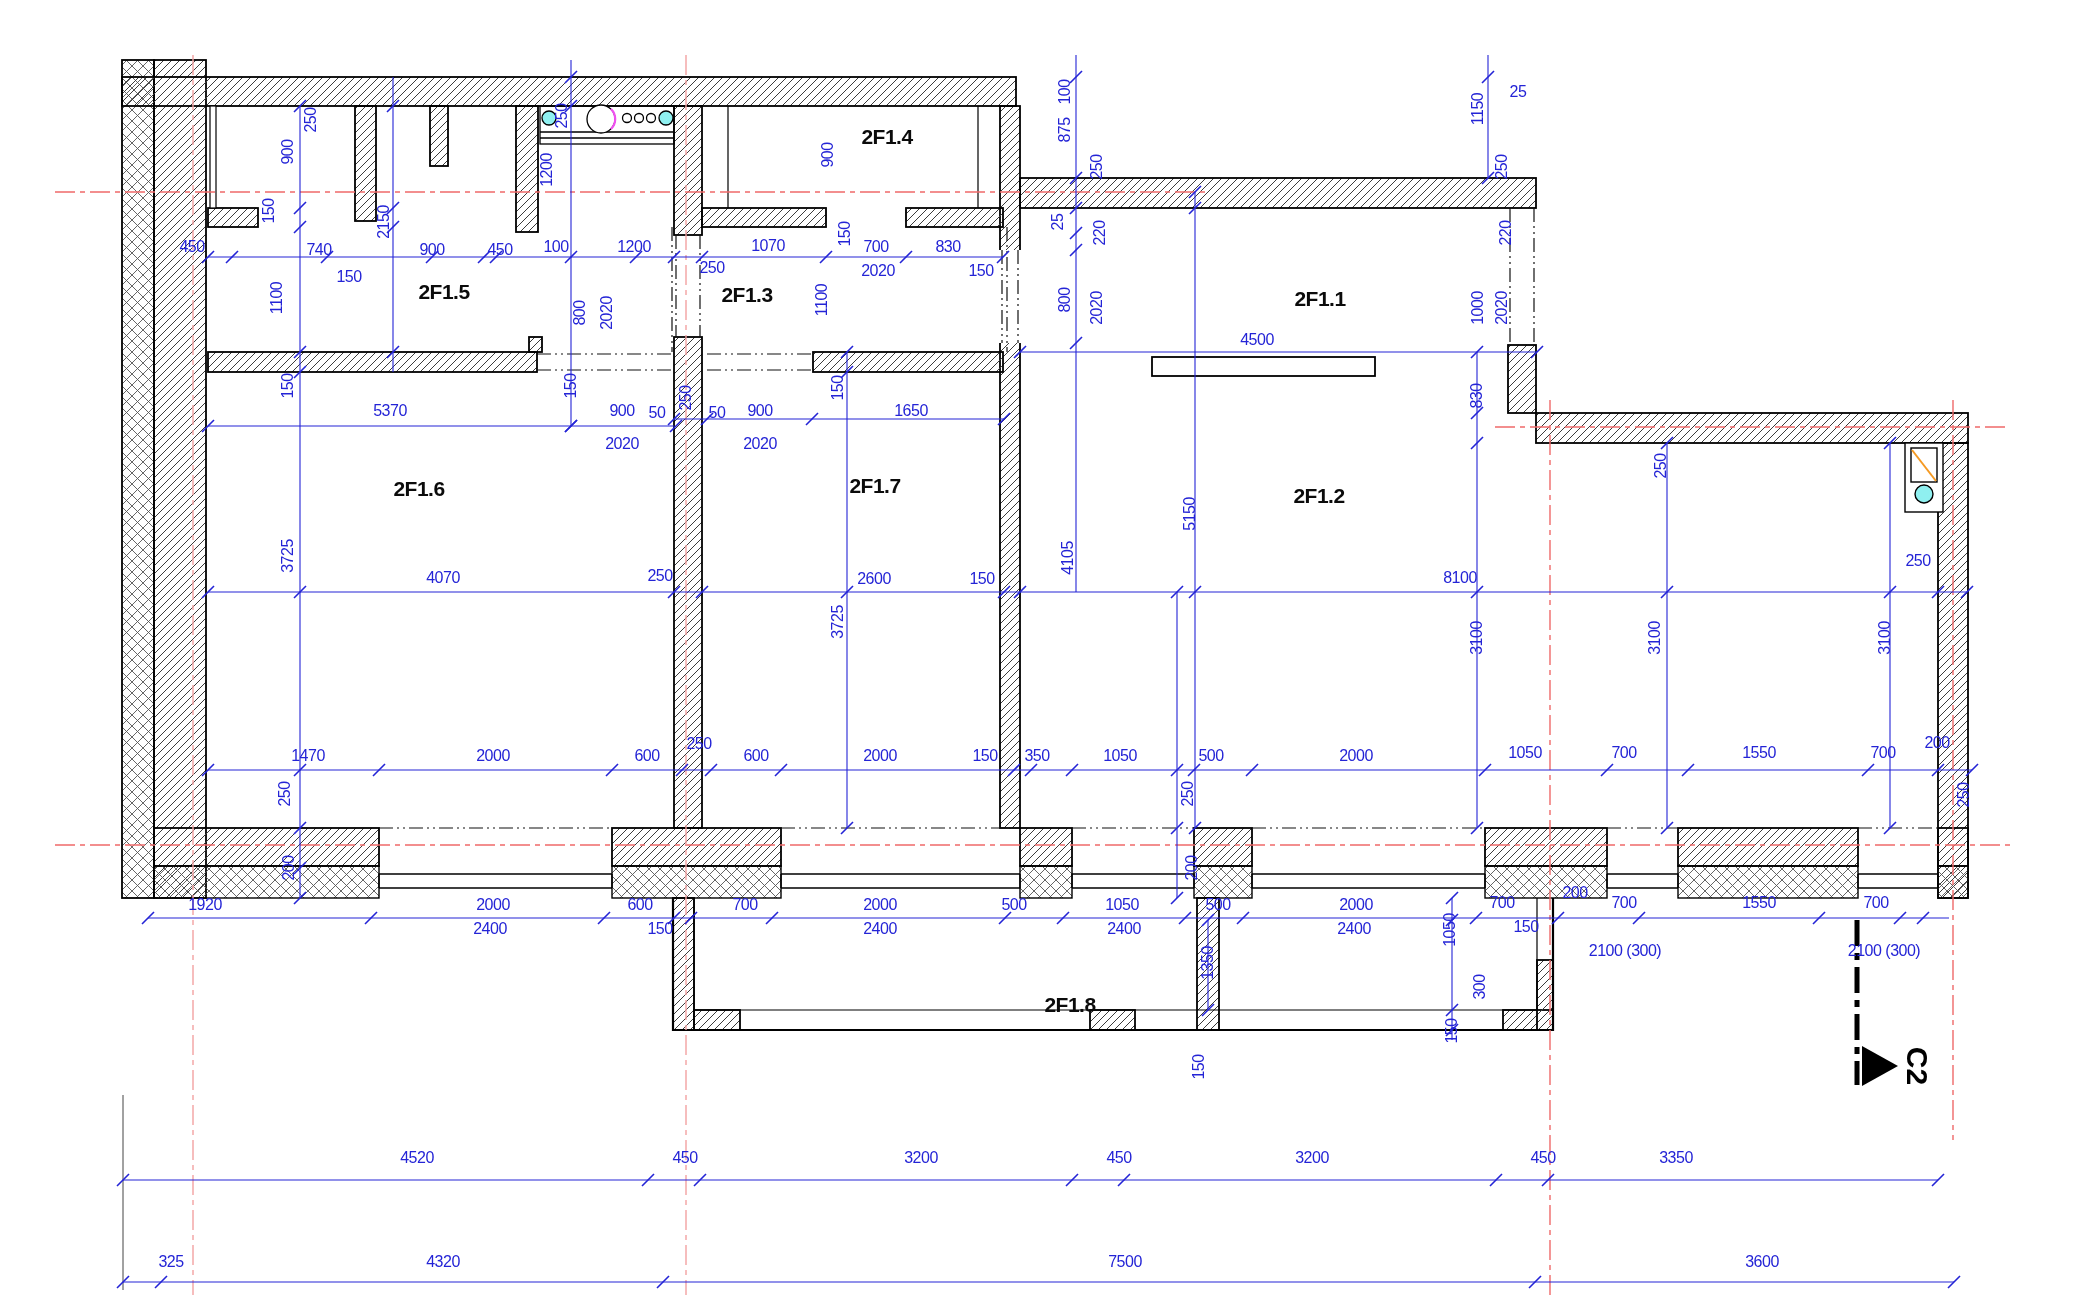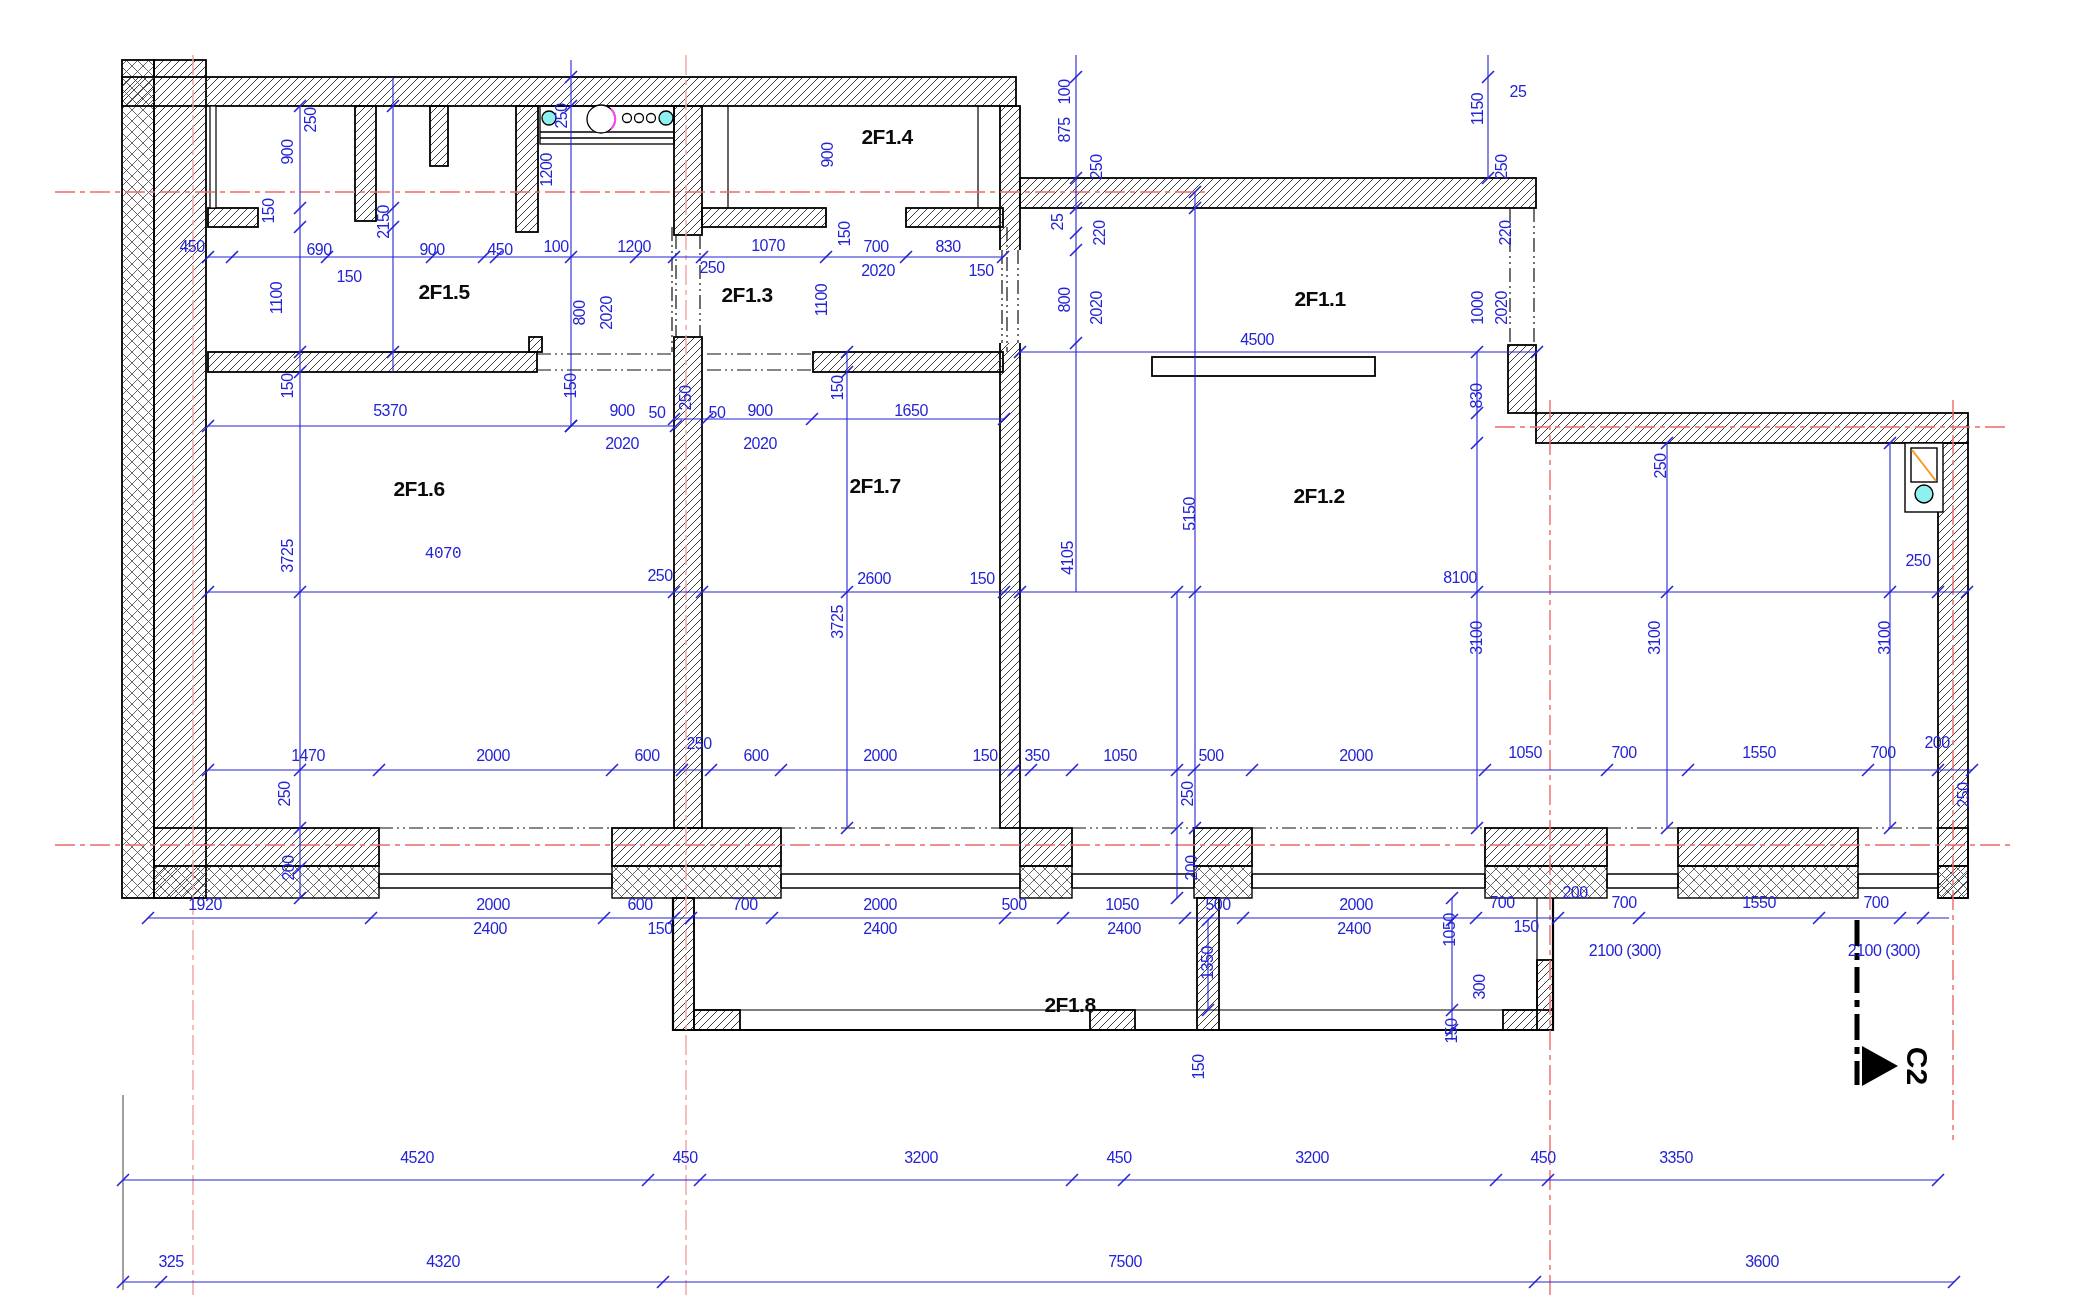--- a/index.html
+++ b/index.html
@@ -321,21 +321,21 @@
     <polygon points="1862,1046 1862,1086 1898,1066" fill="#000"></polygon>
   </g>
 </svg>
 
 <div id="labels-layer">
   <span class="sec-label" style="left:1917px;top:1066px">C2</span>
 <span class="dim" style="left: 192px; top: 247px;">450</span>
       <span class="dim v" style="left: 288px; top: 152px;">900</span>
       <span class="dim v" style="left: 311px; top: 120px;">250</span>
       <span class="dim v" style="left: 269px; top: 211px;">150</span>
-      <span class="dim" style="left: 319px; top: 250px;">690</span>
+      <span class="dim" style="left: 319px; top: 250px;">740</span>
       <span class="dim" style="left: 349px; top: 277px;">150</span>
       <span class="dim v" style="left: 384px; top: 222px;">2150</span>
       <span class="dim" style="left: 432px; top: 250px;">900</span>
       <span class="dim" style="left: 500px; top: 250px;">450</span>
       <span class="dim" style="left: 556px; top: 247px;">100</span>
       <span class="dim" style="left: 634px; top: 247px;">1200</span>
       <span class="dim v" style="left: 547px; top: 170px;">1200</span>
       <span class="dim v" style="left: 562px; top: 116px;">250</span>
       <span class="dim v" style="left: 277px; top: 298px;">1100</span>
       <span class="dim" style="left: 712px; top: 268px;">250</span>
@@ -348,21 +348,21 @@
       <span class="dim v" style="left: 828px; top: 155px;">900</span>
       <span class="dim v" style="left: 822px; top: 300px;">1100</span>
       <span class="dim v" style="left: 580px; top: 313px;">800</span>
       <span class="dim v" style="left: 607px; top: 313px;">2020</span>
       <span class="dim v" style="left: 288px; top: 386px;">150</span>
       <span class="dim" style="left: 390px; top: 411px;">5370</span>
       <span class="dim" style="left: 622px; top: 411px;">900</span>
       <span class="dim" style="left: 657px; top: 413px;">50</span>
       <span class="dim" style="left: 622px; top: 444px;">2020</span>
       <span class="dim v" style="left: 571px; top: 386px;">150</span>
-      <span class="dim" style="left: 443px; top: 554px; font-family: Liberation Mono, monospace;">4070</span>
+      <span class="dim" style="left: 443px; top: 578px;">4070</span>
       <span class="dim" style="left: 660px; top: 576px;">250</span>
       <span class="dim v" style="left: 288px; top: 556px;">3725</span>
       <span class="dim v" style="left: 686px; top: 398px;">250</span>
       <span class="dim" style="left: 717px; top: 413px;">50</span>
       <span class="dim" style="left: 760px; top: 411px;">900</span>
       <span class="dim" style="left: 760px; top: 444px;">2020</span>
       <span class="dim v" style="left: 838px; top: 388px;">150</span>
       <span class="dim" style="left: 911px; top: 411px;">1650</span>
       <span class="dim" style="left: 874px; top: 579px;">2600</span>
       <span class="dim" style="left: 982px; top: 579px;">150</span>

